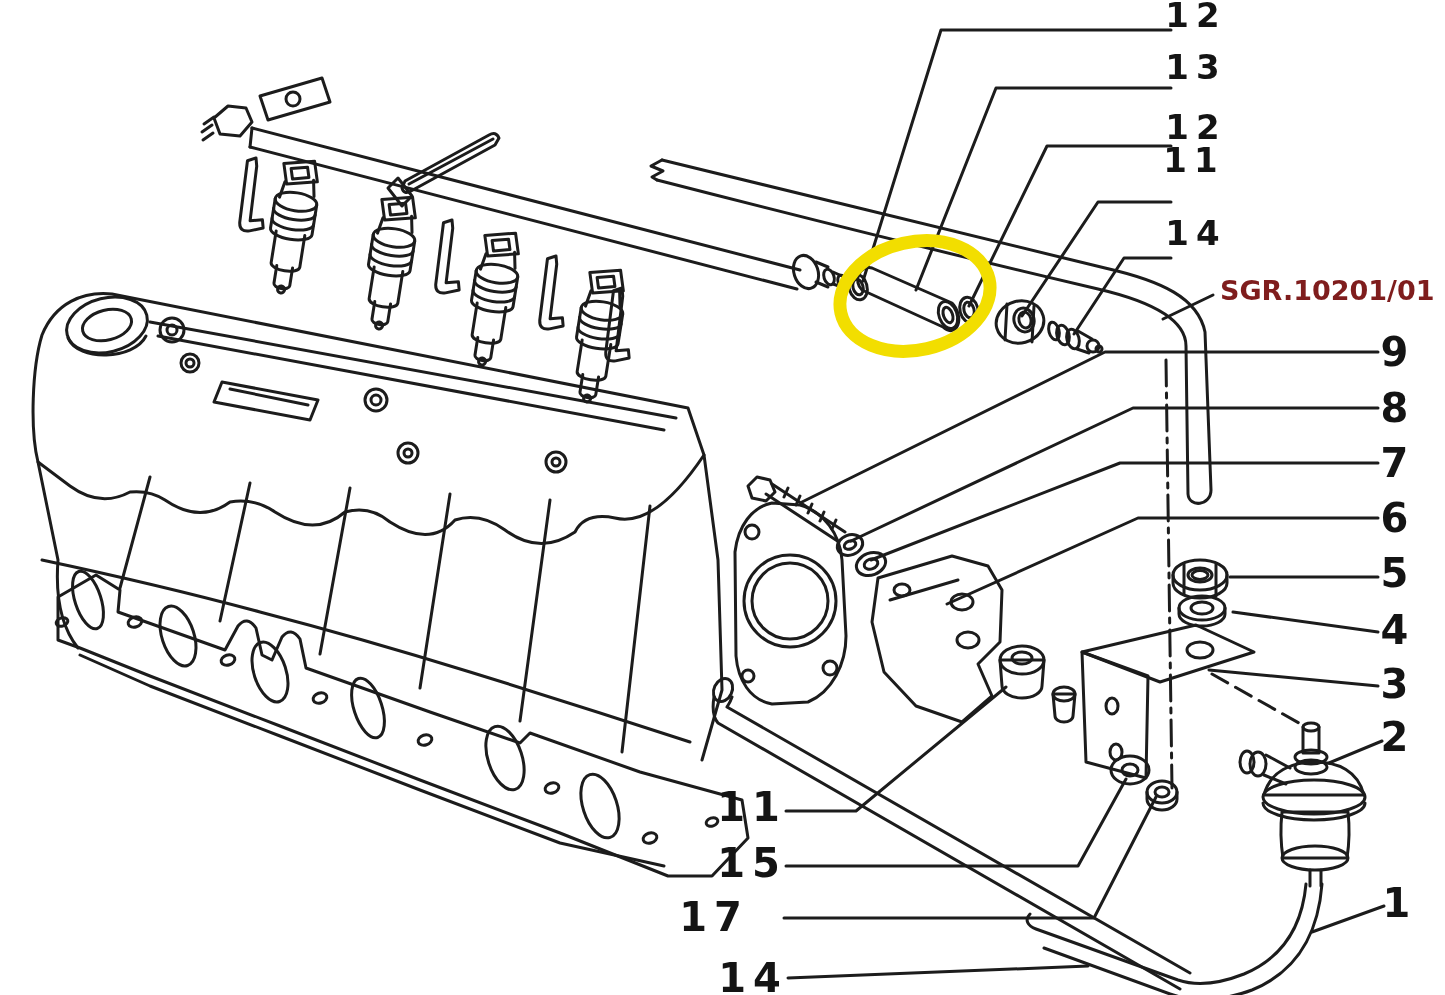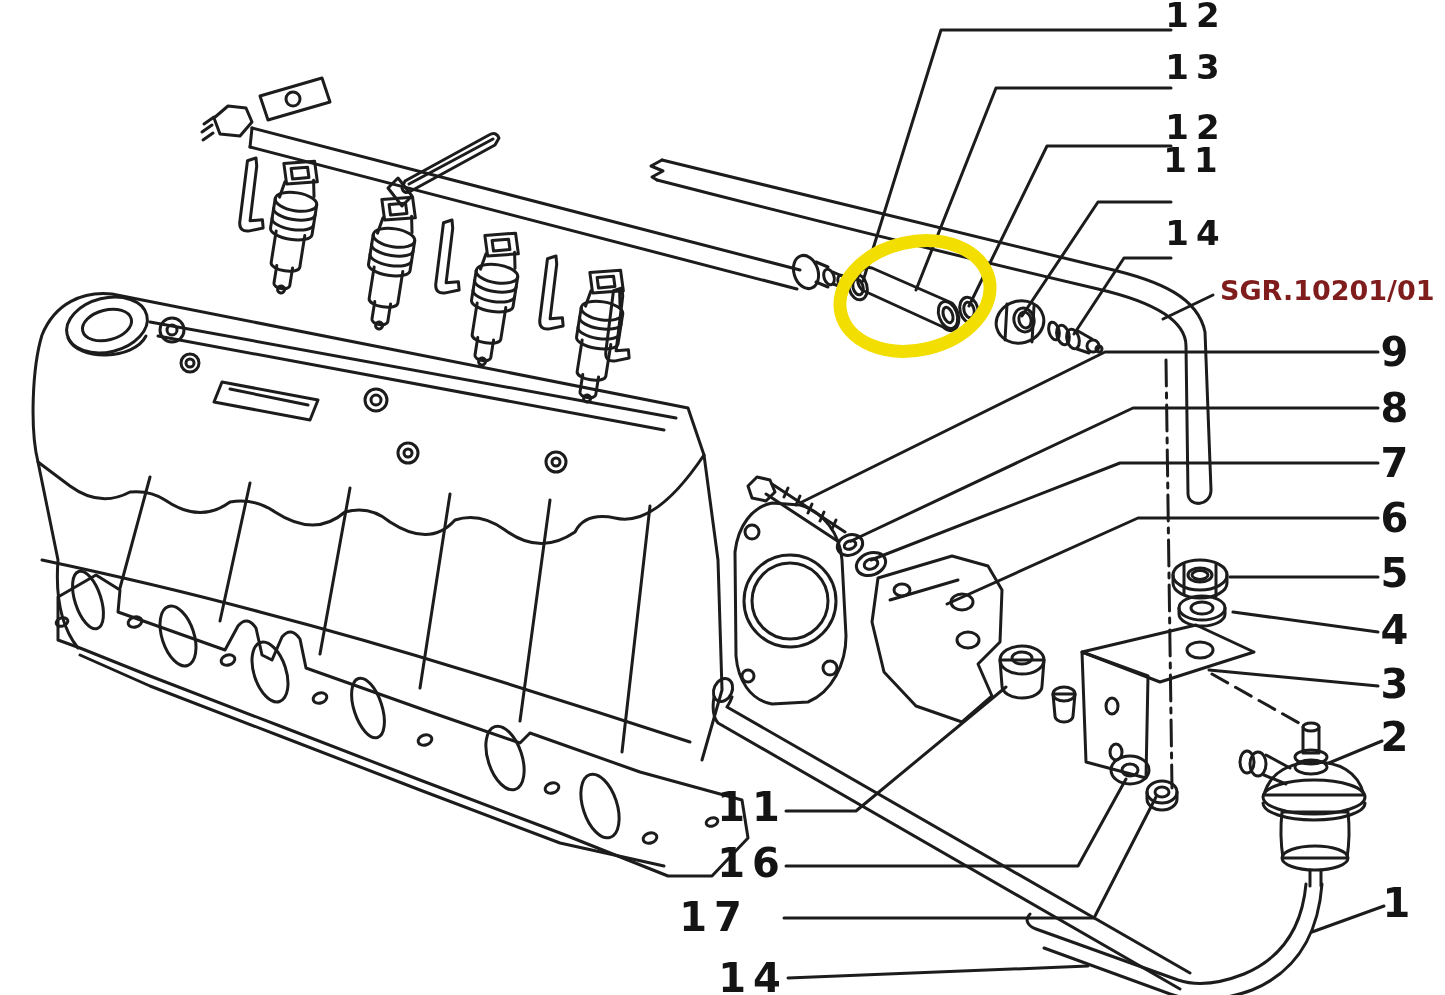--- a/index.html
+++ b/index.html
@@ -294,16 +294,16 @@
   <div class="callout big" style="left:1398px;top:352px">9</div>
   <div class="callout big" style="left:1398px;top:408px">8</div>
   <div class="callout big" style="left:1398px;top:463px">7</div>
   <div class="callout big" style="left:1398px;top:518px">6</div>
   <div class="callout big" style="left:1398px;top:573px">5</div>
   <div class="callout big" style="left:1398px;top:630px">4</div>
   <div class="callout big" style="left:1398px;top:684px">3</div>
   <div class="callout big" style="left:1398px;top:737px">2</div>
   <div class="callout big" style="left:1400px;top:903px">1</div>
   <div class="callout big" style="left:752px;top:807px">11</div>
-  <div class="callout big" style="left:752px;top:863px">16</div>
+  <div class="callout big" style="left:752px;top:863px">15</div>
   <div class="callout big" style="left:714px;top:917px">17</div>
   <div class="callout big" style="left:753px;top:978px">14</div>
 </div>
 
 </body></html>

